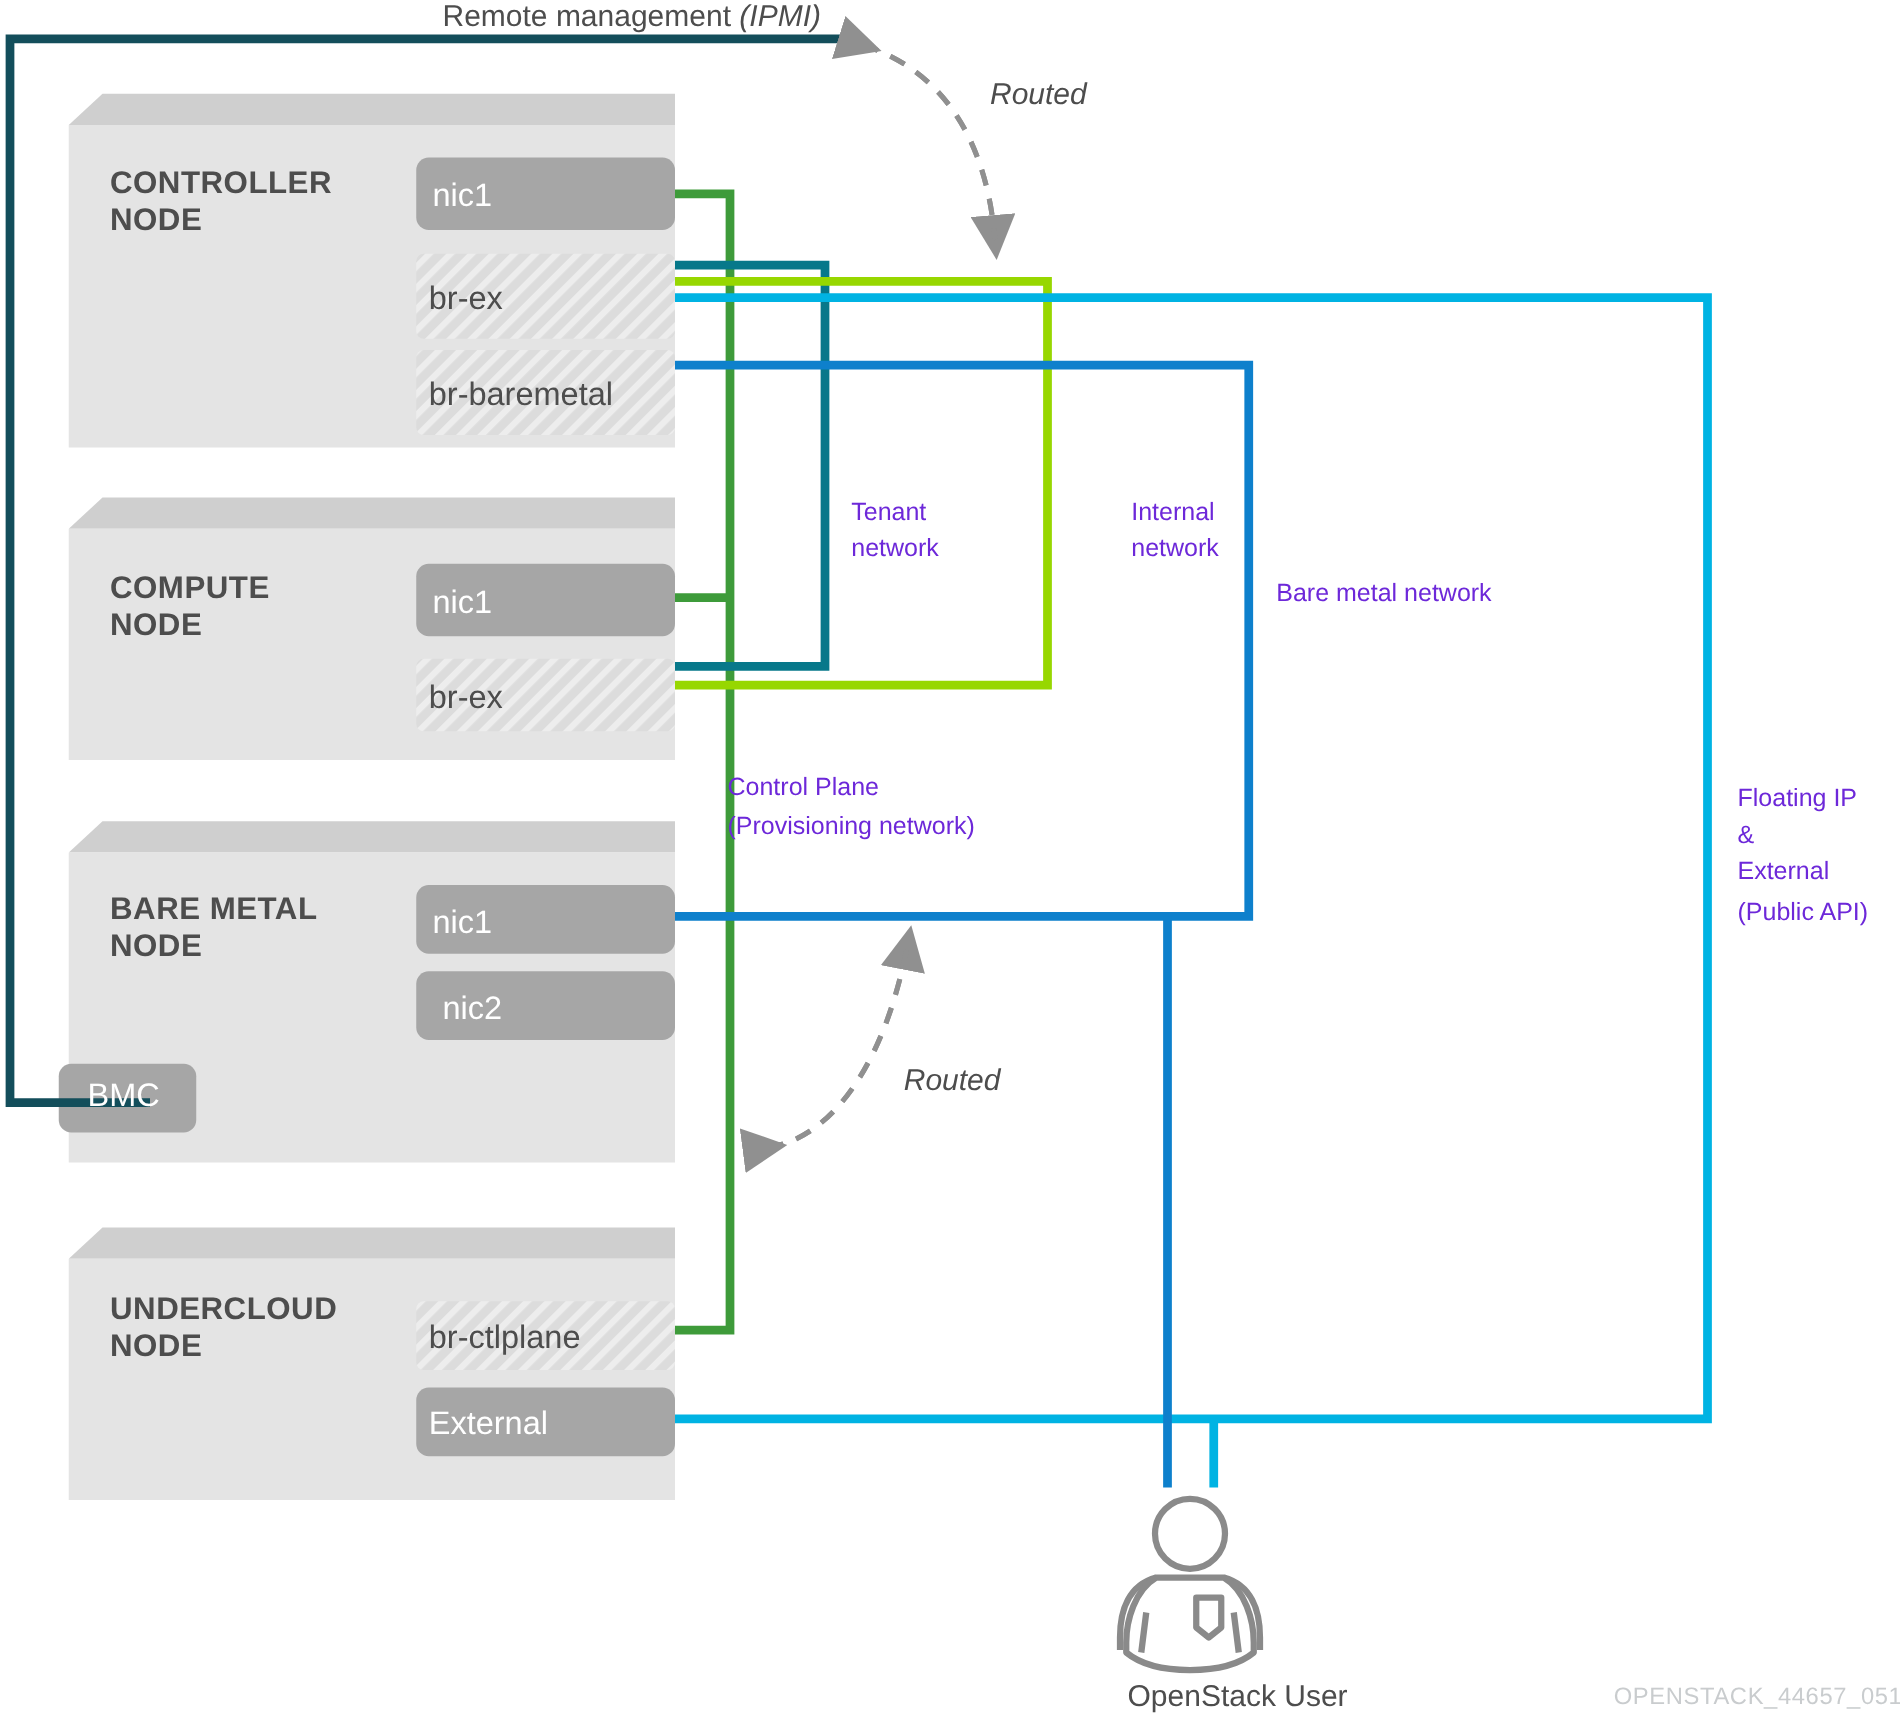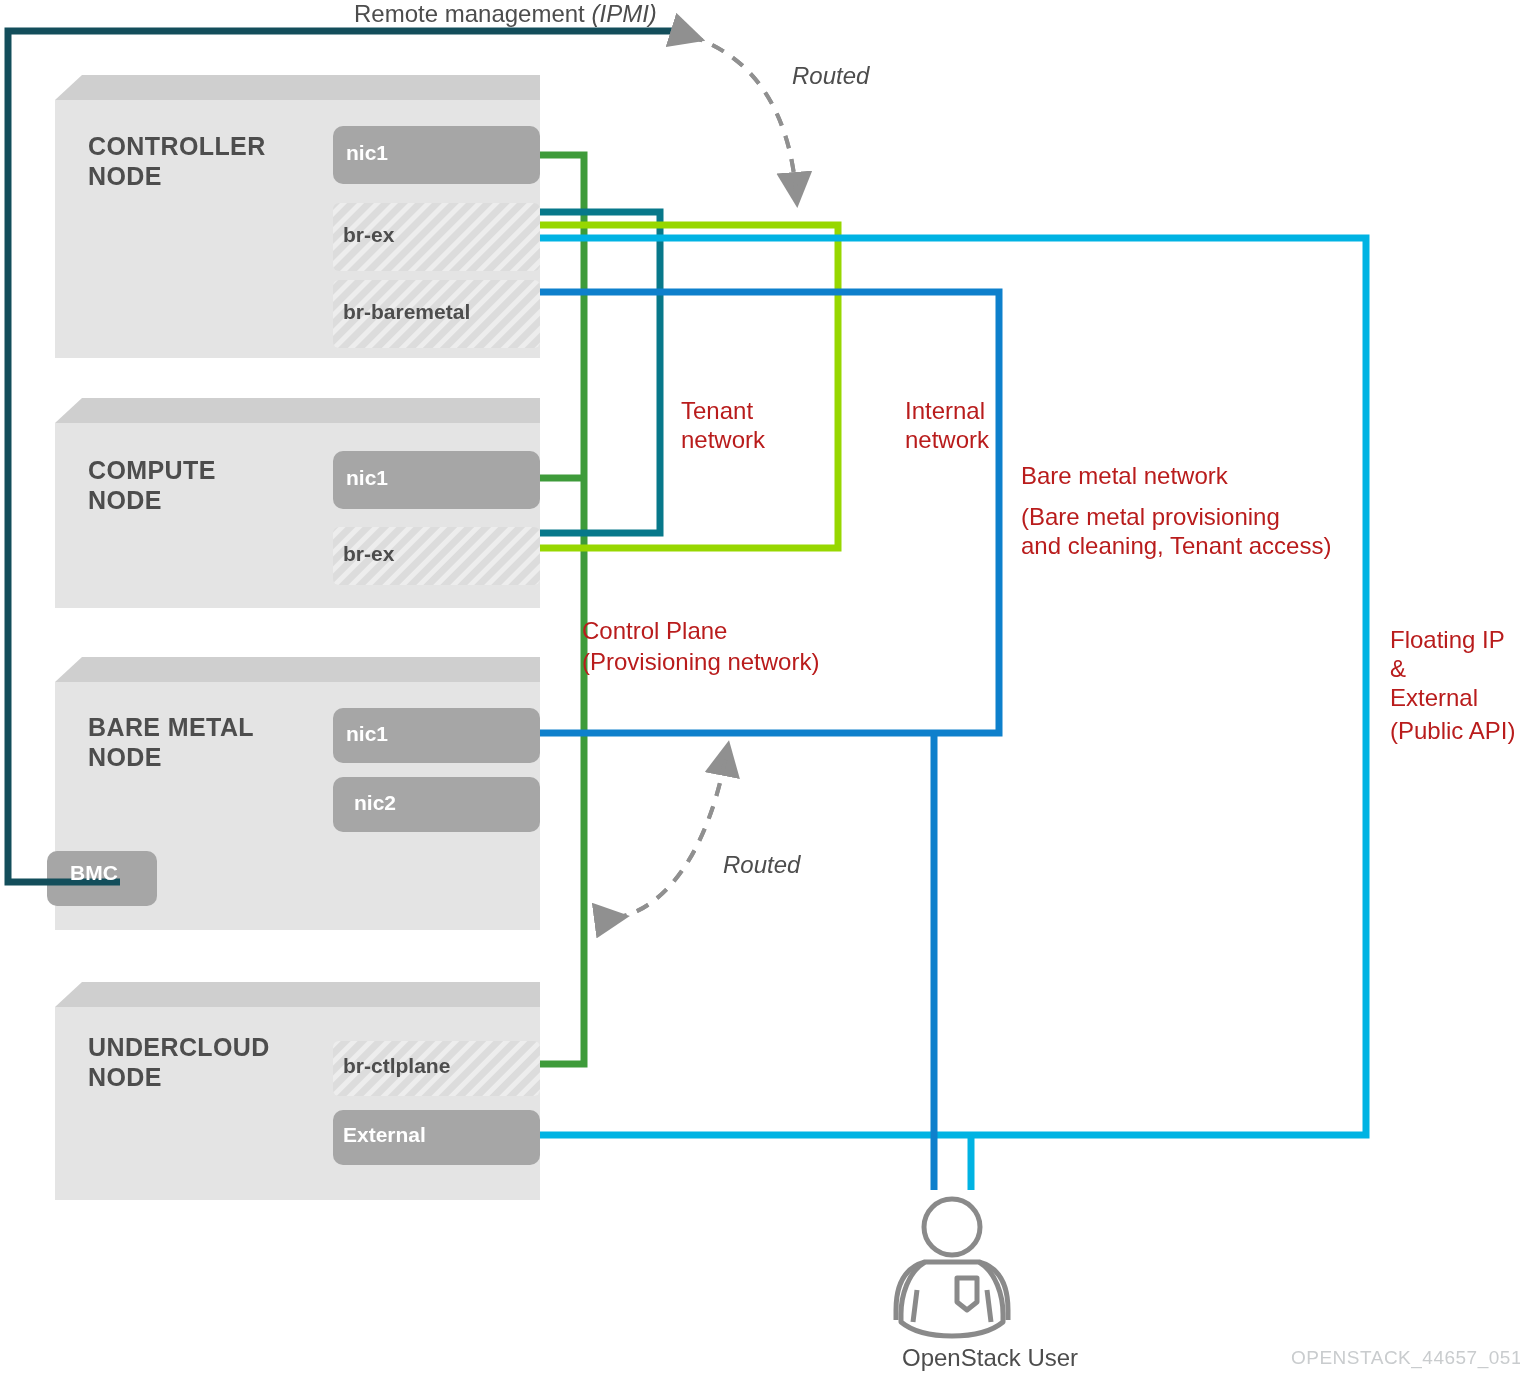--- a/index.html
+++ b/index.html
@@ -1,23 +1,23 @@
 <!DOCTYPE html>
 <html><head>
 <meta charset="utf-8">
 <style>
   html,body{margin:0;padding:0;background:#ffffff;}
   body{font-family:"Liberation Sans",sans-serif;}
   #stage{position:relative;width:1520px;height:1381px;background:#fff;overflow:hidden;border-radius:17px;}
   #svgroot{position:absolute;left:0;top:0;width:1520px;height:1381px;}
   .lbl{position:absolute;color:#4d4d4d;white-space:pre;}
   .node-title{font-weight:bold;font-size:25px;letter-spacing:.4px;line-height:30px;color:#4d4d4d;}
-  .iface-label{font-size:21px;color:#ffffff;font-weight:bold;}
+  .iface-label{font-size:26px;color:#ffffff;}
   .iface-label.bridge{color:#4d4d4d;text-align:center;}
-  .netlabel{font-size:24px;line-height:29px;color:#b91c1c;}
+  .netlabel{font-size:20px;line-height:29px;color:#6d28d9;}
   .toplabel{font-size:24px;color:#4d4d4d;}
   .toplabel .it{font-style:italic;}
   .routed{font-size:24px;font-style:italic;color:#4d4d4d;}
   .userlabel{font-size:24px;color:#4d4d4d;}
   .watermark{font-size:19px;color:#c9ccce;letter-spacing:.5px;}
 </style>
 </head>
 <body>
 
 <div id="stage">
@@ -134,22 +134,20 @@
 NODE</div>
   <div class="lbl iface-label bridge" style="left:343px;top:1054px;">br-ctlplane</div>
   <div class="lbl iface-label" style="left:343px;top:1123px;">External</div>
 
   <div class="lbl netlabel" style="left:681px;top:396px;">Tenant
 network</div>
   <div class="lbl netlabel" style="left:857px;top:396px;margin-left:48px;">Internal
 network</div>
 
   <div class="lbl netlabel" style="left:1021px;top:461px;">Bare metal network</div>
-  <div class="lbl netlabel it" style="left:1021px;top:502px;">(Bare metal provisioning
-and cleaning, Tenant access)</div>
 
   <div class="lbl netlabel" style="left:582px;top:616px;">Control Plane</div>
   <div class="lbl netlabel it" style="left:582px;top:647px;">(Provisioning network)</div>
 
   <div class="lbl netlabel" style="left:1390px;top:625px;">Floating IP
 &amp;
 External</div>
   <div class="lbl netlabel it" style="left:1390px;top:716px;">(Public API)</div>
 
   <div class="lbl routed" style="left:792px;top:62px;">Routed</div>

